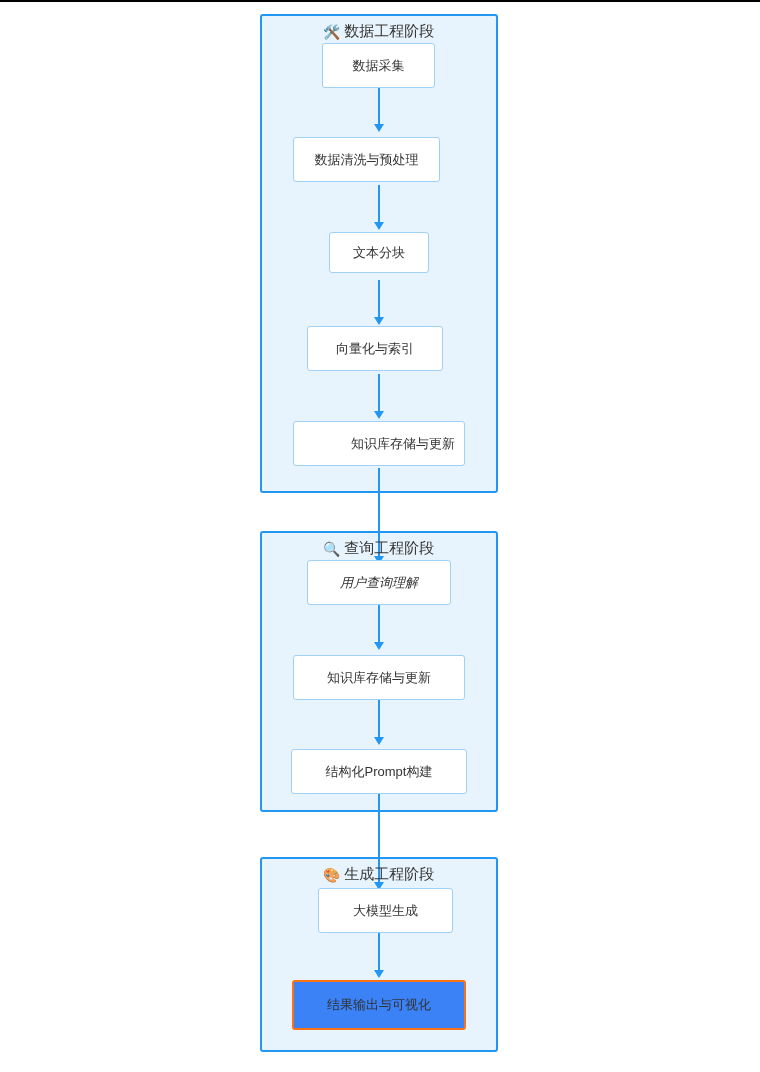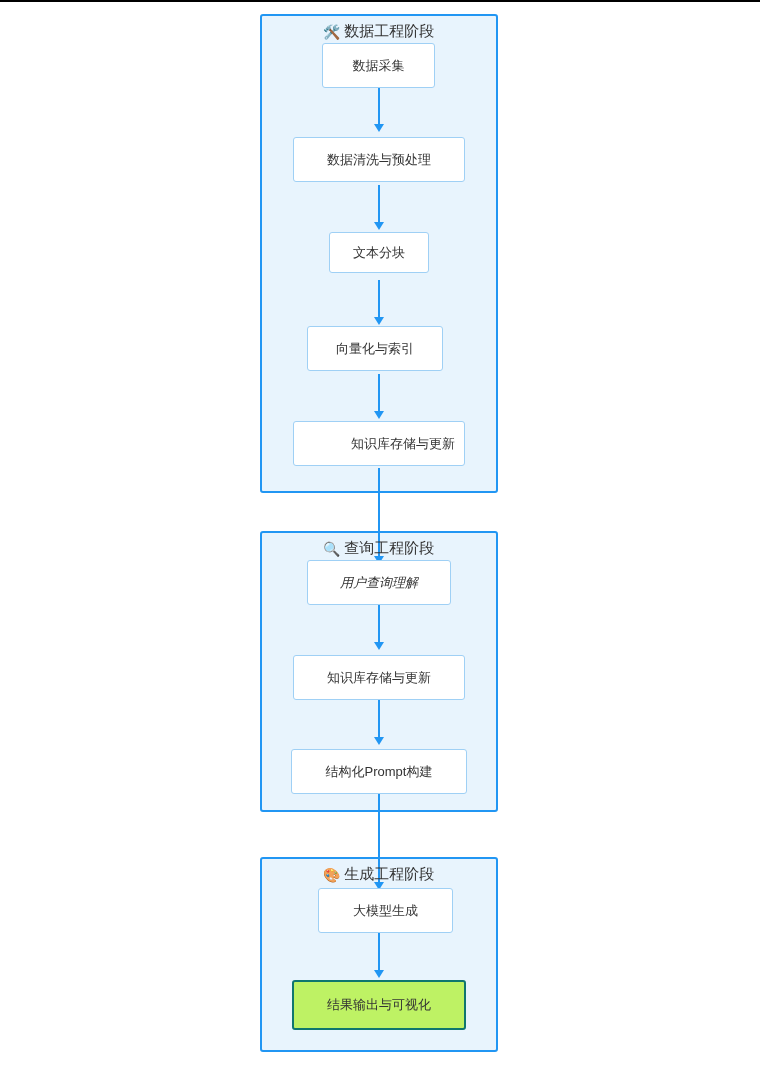--- a/index.html
+++ b/index.html
@@ -61,22 +61,22 @@
     border-radius: 3px;
     display: flex;
     align-items: center;
     justify-content: center;
     font-size: 13px;
     color: #333333;
     white-space: nowrap;
     z-index: 5;
   }
   .node.highlight {
-    background: #bef264;
-    border: 2px solid #0f766e;
+    background: #3b82f6;
+    border: 2px solid #f97316;
   }
   
   .conn-line {
     position: absolute;
     width: 2px;
     background: #2196f3;
     z-index: 2;
   }
   .conn-arrow {
     position: absolute;
@@ -113,21 +113,21 @@
   <div class="conn-line" style="left:378px; top:374px; height:38px;"></div>
   <div class="conn-arrow" style="left:374px; top:411px;"></div>
 
   <div class="conn-line" style="left:378px; top:468px; height:96px;"></div>
   <div class="conn-arrow" style="left:374px; top:556px;"></div>
 
   <div class="node" style="left:322px; top:43px; width:113px; height:45px;">
     <span>数据采集</span>
   </div>
 
-  <div class="node" style="left:293px; top:137px; width:172px; height:45px;">
+  <div class="node" style="left:293px; top:137px; width:147px; height:45px;">
     <span>数据清洗与预处理</span>
   </div>
 
   <div class="node" style="left:329px; top:232px; width:100px; height:41px;text-align:center;">
     <span>文本分块</span>
   </div>
 
   <div class="node" style="left:307px; top:326px; width:136px; height:45px;">
     <span>向量化与索引</span>
   </div>

